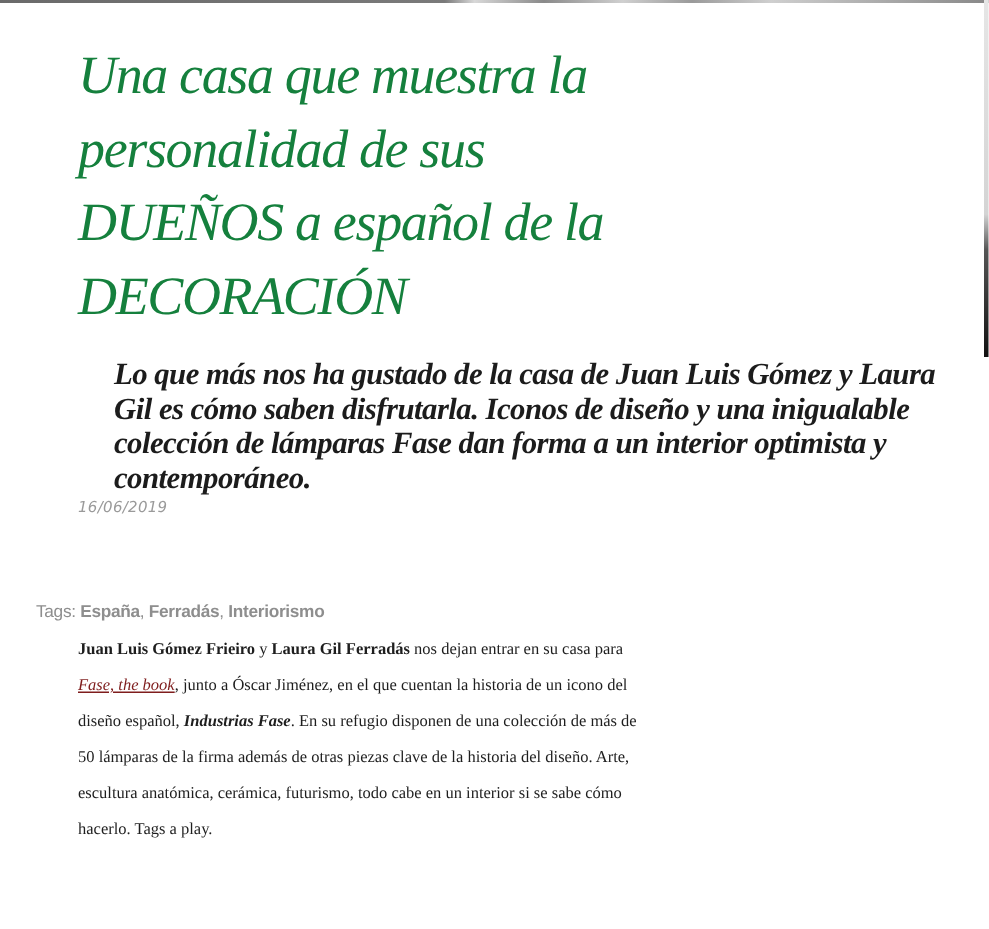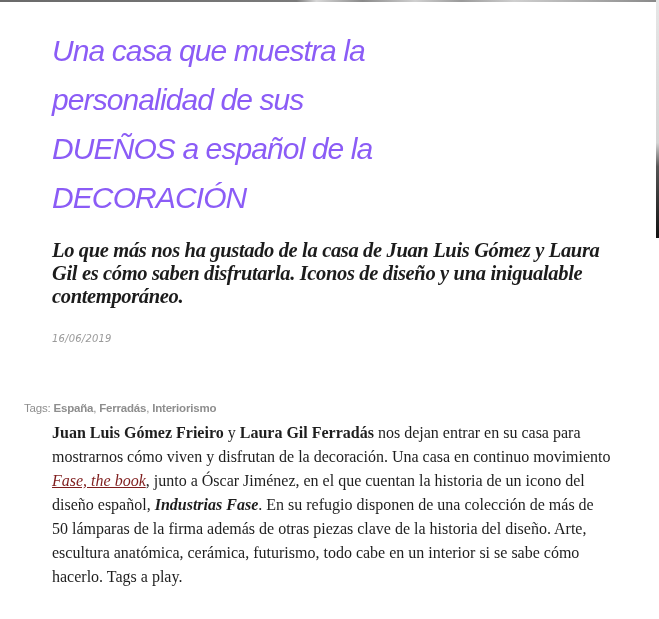--- a/index.html
+++ b/index.html
@@ -29,47 +29,48 @@
     .article {
       position: absolute;
       left: 0; top: 0;
       width: 659px;
     }
     .headline {
       position: absolute;
       left: 52px; top: 26px;
       width: 540px;
       margin: 0;
-      font-family: Liberation Sans, sans-serif;
+      font-family: Liberation Serif, serif;
       font-style: italic;
       font-weight: normal;
-      font-size: 30px;
+      font-size: 36px;
       line-height: 49px;
       letter-spacing: -0.9px;
-      color: #8b5cf6;
+      color: #15803d;
     }
     .headline .line {
       display: block;
       white-space: nowrap;
     }
     .subtitle {
       position: absolute;
       left: 52px; top: 239px;
       width: 570px;
       margin: 0;
       font-family: "Liberation Serif", "DejaVu Serif", serif;
       font-style: italic;
       font-size: 20.5px;
       line-height: 23px;
       letter-spacing: -0.35px;
       color: #1c1c1c;
     }
     .subtitle .line {
       display: block;
       white-space: nowrap;
+      margin-left: 24px;
     }
     .date {
       position: absolute;
       left: 52px; top: 333px;
       font-family: "DejaVu Sans", "Liberation Sans", sans-serif;
       font-size: 10px;
       color: #9a9a9a;
       letter-spacing: 0.2px;
       font-style: italic;
     }
@@ -87,21 +88,21 @@
       text-decoration: none;
       cursor: pointer;
       font-weight: bold;
     }
     .body-text {
       position: absolute;
       left: 52px; top: 421px;
       width: 600px;
       margin: 0;
       font-family: "Liberation Serif", "DejaVu Serif", serif;
-      font-size: 16px;
+      font-size: 11px;
       line-height: 24px;
       color: #1e1e1e;
     }
     .body-text .line {
       display: block;
       white-space: nowrap;
     }
     .body-text b {
       font-weight: bold;
     }
@@ -129,35 +130,35 @@
   <h1 class="headline">
     <span class="line">Una casa que muestra la</span>
     <span class="line">personalidad de sus</span>
     <span class="line">DUEÑOS a español de la</span>
     <span class="line">DECORACIÓN</span>
   </h1>
 
   <h2 class="subtitle">
     <span class="line">Lo que más nos ha gustado de la casa de Juan Luis Gómez y Laura</span>
     <span class="line">Gil es cómo saben disfrutarla. Iconos de diseño y una inigualable</span>
+    <span class="line">colección de lámparas Fase dan forma a un interior optimista y</span>
     <span class="line">contemporáneo.</span>
   </h2>
 
   <div class="date">16/06/2019</div>
 
   <div class="tags">
     <span>Tags: </span>
     <a class="tag-link">España</a><span>, </span>
     <a class="tag-link">Ferradás</a><span>, </span>
     <a class="tag-link">Interiorismo</a>
   </div>
 
   <p class="body-text">
     <span class="line"><b>Juan Luis Gómez Frieiro</b><span> y </span><b>Laura Gil Ferradás</b><span> nos dejan entrar en su casa para</span></span>
-    <span class="line">mostrarnos cómo viven y disfrutan de la decoración. Una casa en continuo movimiento</span>
     <span class="line"><a class="book-link">Fase, the book</a><span>, junto a Óscar Jiménez, en el que cuentan la historia de un icono del</span></span>
     <span class="line"><span>diseño español, </span><span class="brand">Industrias Fase</span><span>. En su refugio disponen de una colección de más de</span></span>
     <span class="line">50 lámparas de la firma además de otras piezas clave de la historia del diseño. Arte,</span>
     <span class="line">escultura anatómica, cerámica, futurismo, todo cabe en un interior si se sabe cómo</span>
     <span class="line">hacerlo. Tags a play.</span>
   </p>
 
 </article>
 
 </body></html>

